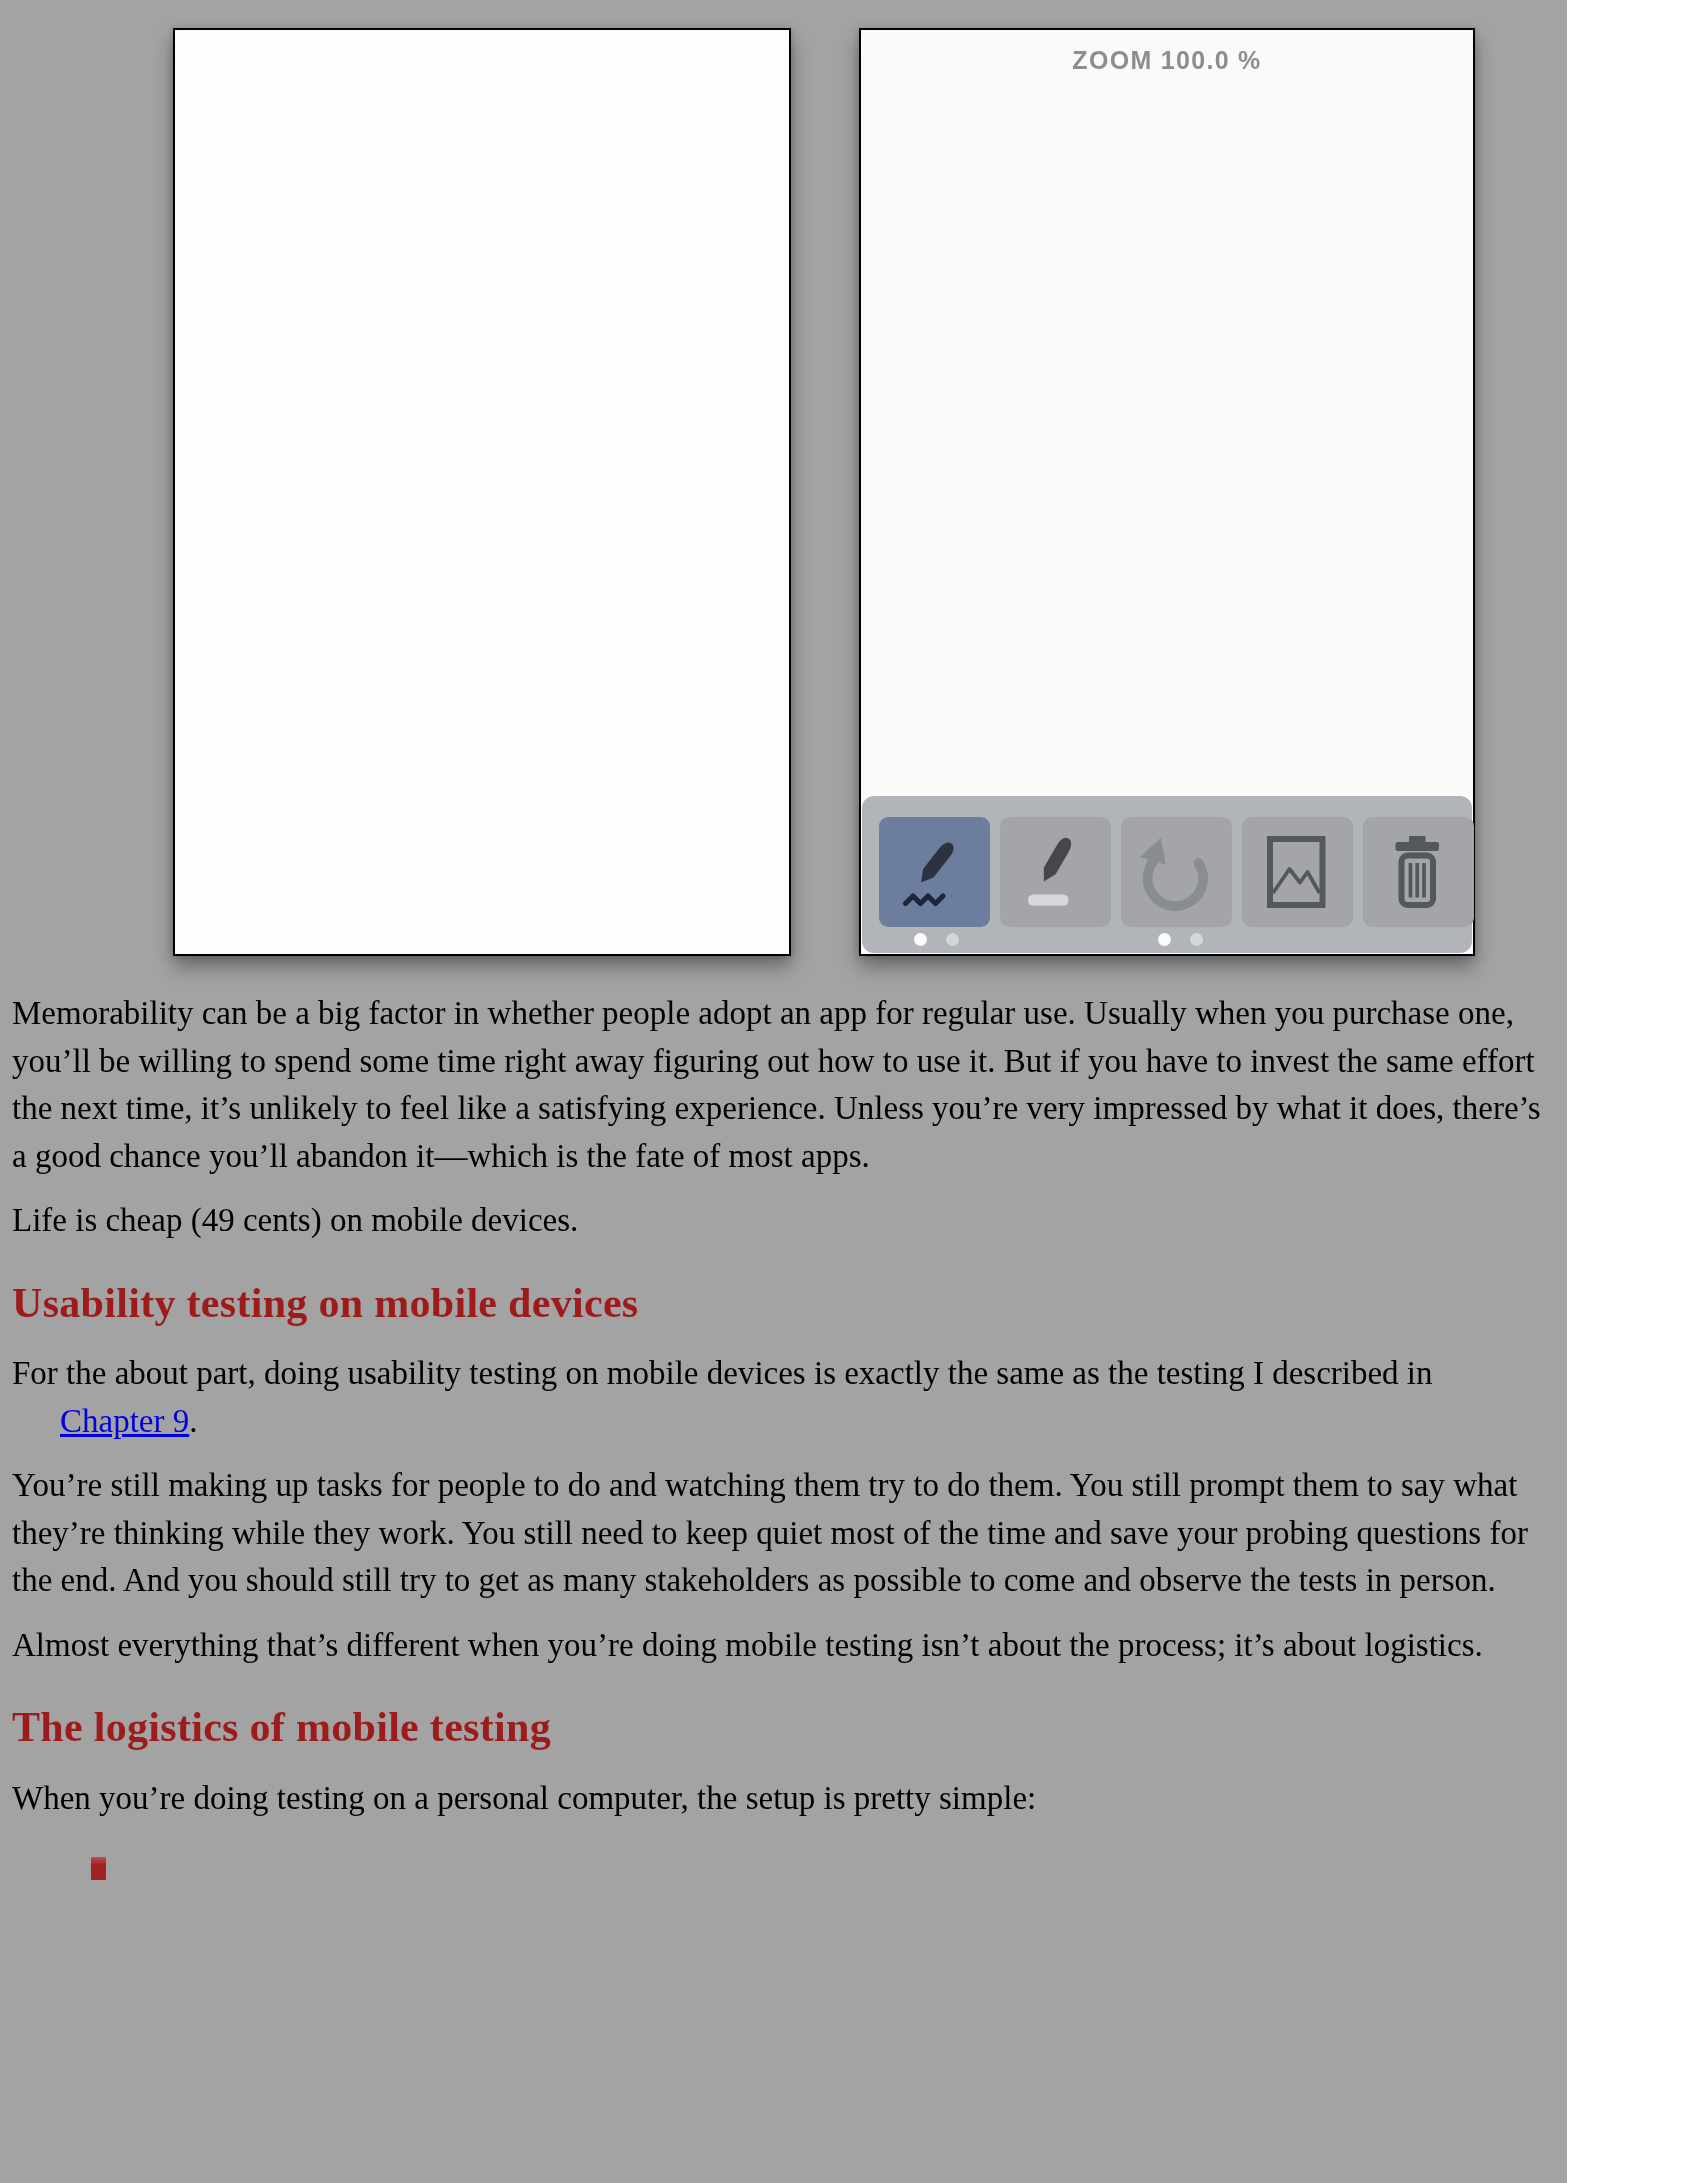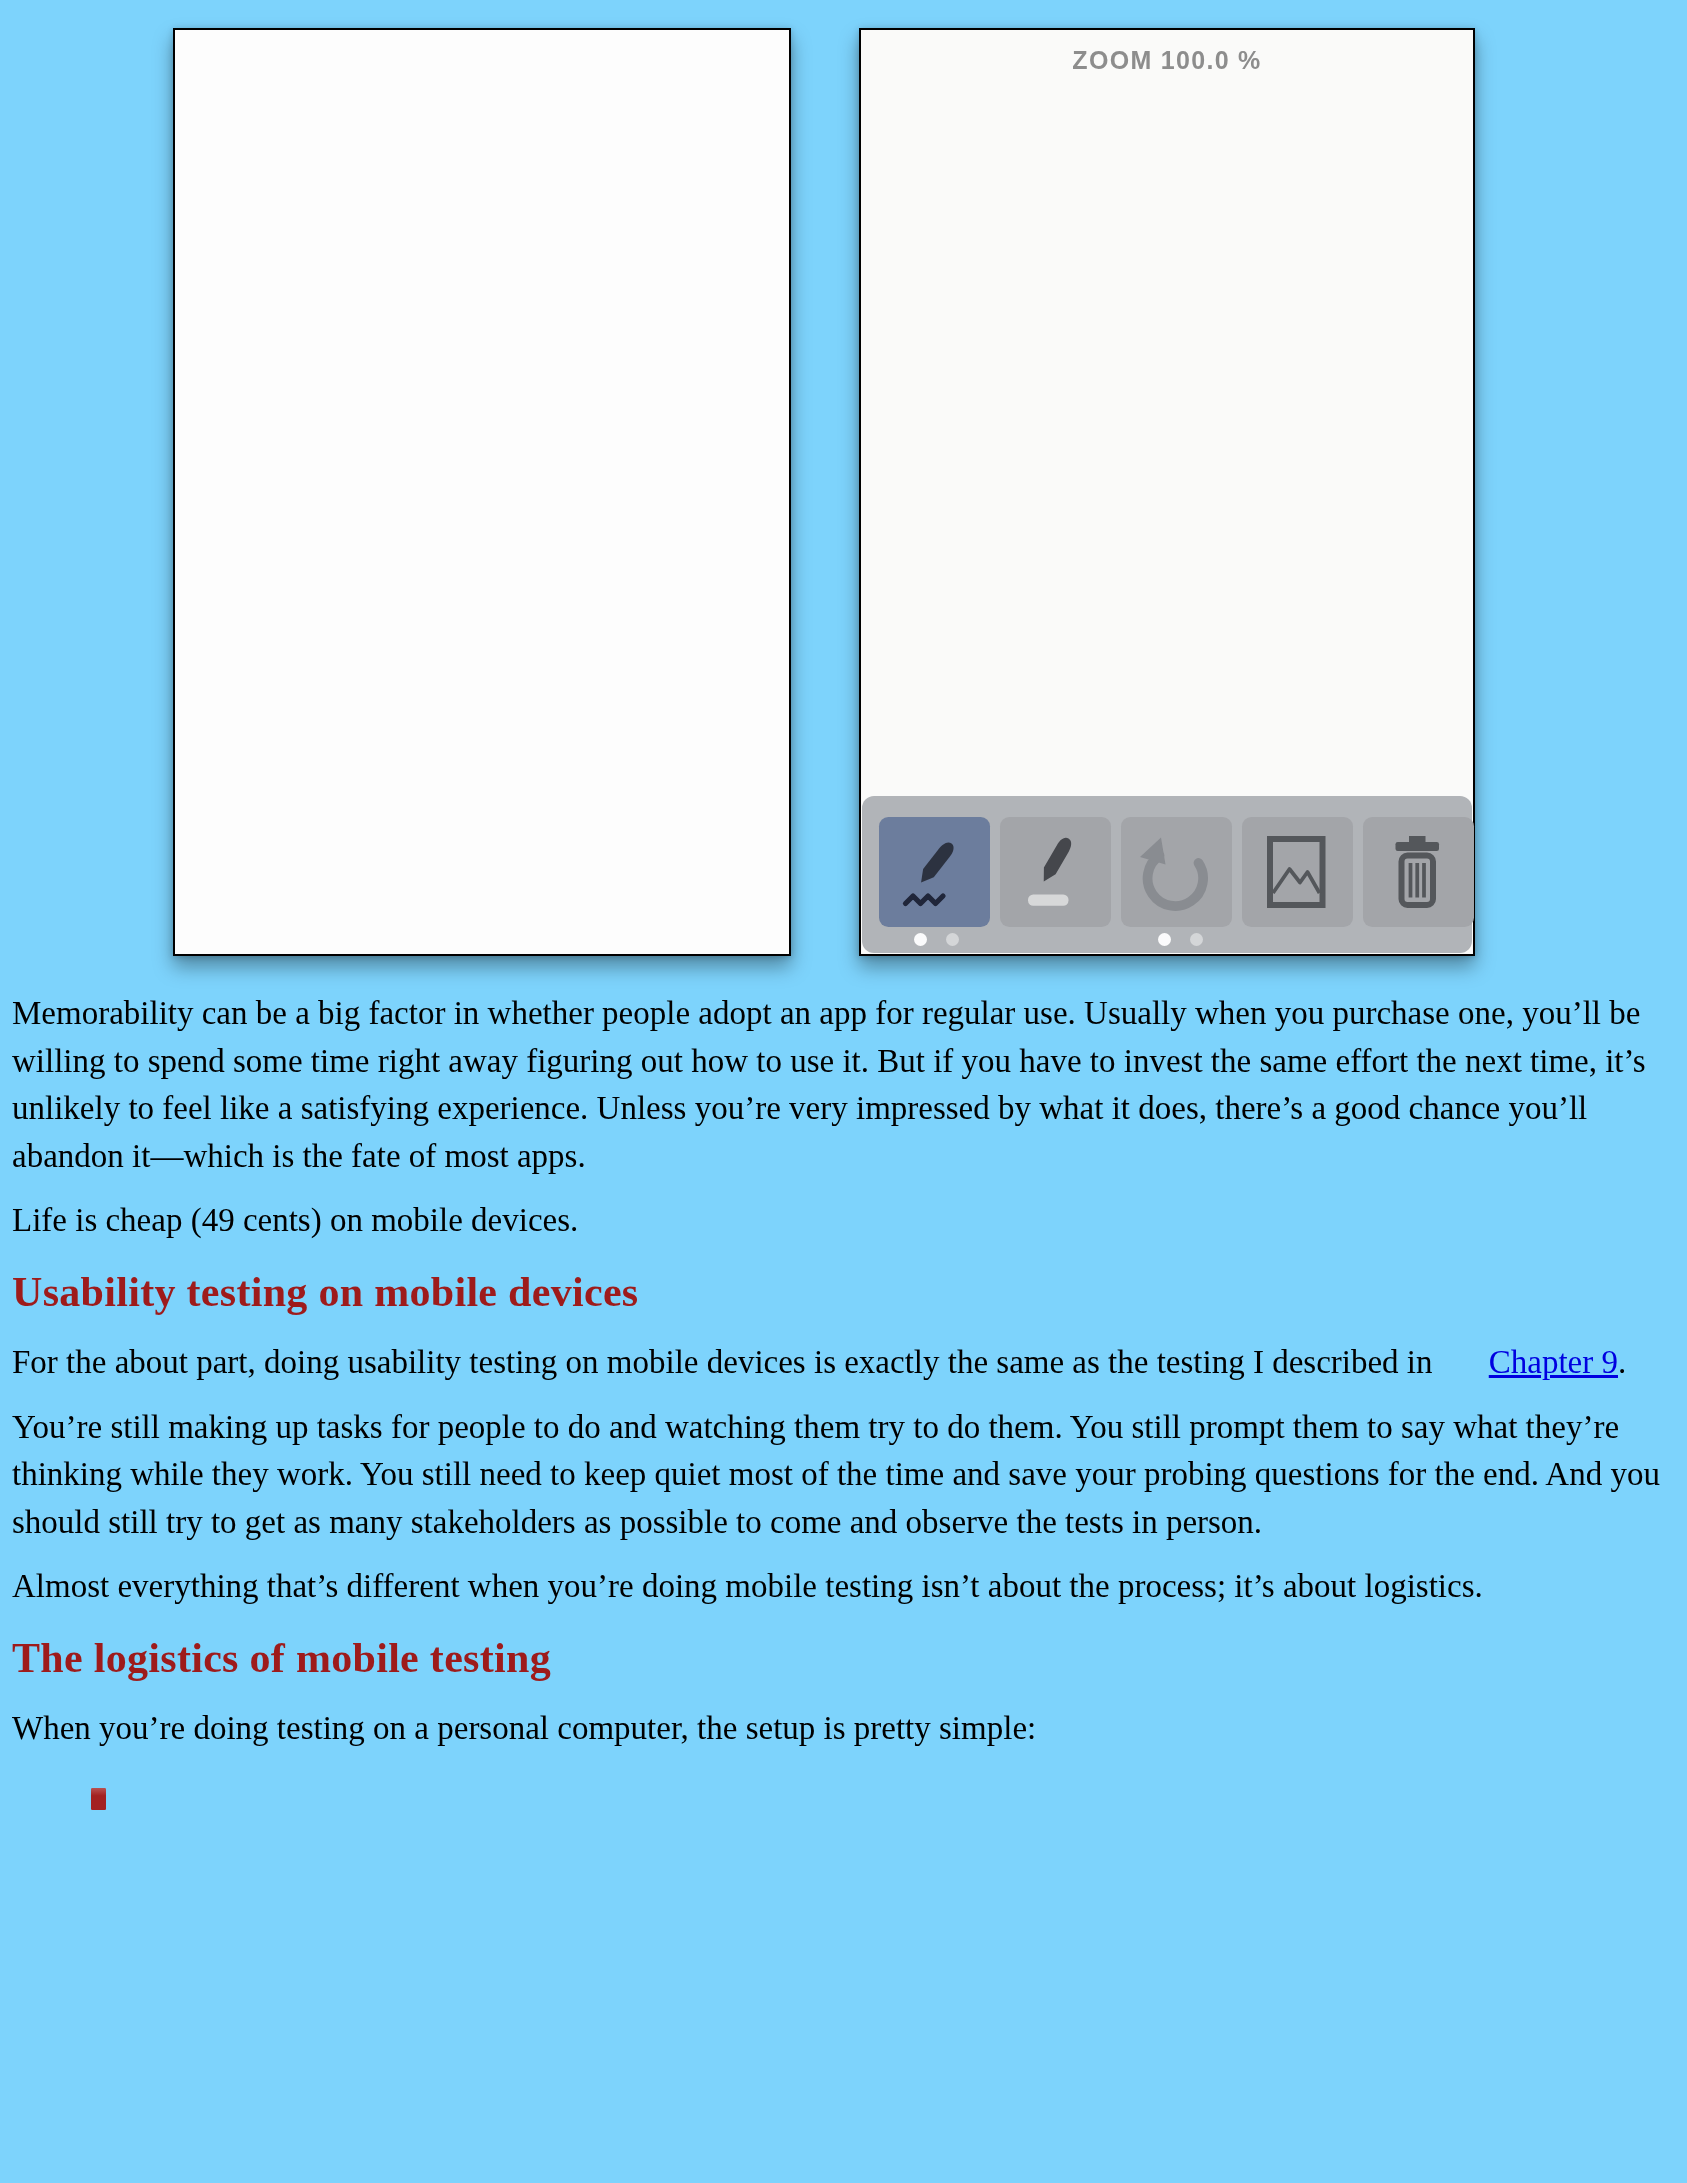--- a/index.html
+++ b/index.html
@@ -1,21 +1,21 @@
 <!DOCTYPE html>
 <html style="--heading-red: #9e1b1b; --link-blue: #0000e0; --bullet-red: #a32121; --sel-btn: #6c7d9d; --toolbar-bg: #b1b4b8;font-size:10.6px"><head>
 <meta charset="utf-8">
 <style>
   html,body{margin:0;padding:0;}
   body{
     width:1687px;height:2183px;background:#ffffff;
     font-family:"Liberation Serif","DejaVu Serif",serif;
     color:#000;
   }
-  .page{position:relative;width:1687px;height:2183px;background:#7dd3fc;overflow:hidden;}
+  .page{position:relative;width:1567px;height:2183px;background:#a3a3a3;overflow:hidden;}
 
   
   .panels-row{position:relative;height:990px;}
   .panel{
     position:absolute;top:28px;
     border:2px solid #000;background:#fcfcfb;
     box-shadow:0 10.6px 18.5px rgba(0,0,0,0.35), 0 1.3px 6.6px rgba(0,0,0,0.18);
   }
   .panel.left{left:173px;width:614px;height:924px;background:#fdfdfd;}
   .panel.right{left:859px;width:612px;height:924px;background:#fafaf9;}
@@ -42,21 +42,21 @@
   .dot.d2{left:84px;background:rgba(255,255,255,0.45);}
   .dot.d3{left:296px;background:rgba(255,255,255,0.95);}
   .dot.d4{left:328px;background:rgba(255,255,255,0.45);}
 
   
   .content{padding:0 17px 0 12px;font-size:33px;line-height:1.44;}
   .content p{margin:0 0 17px 0;}
   h2.red{
     font-size:42px;font-weight:bold;letter-spacing:0.3px;
     color:var(--heading-red,#9e1b1b);
-    margin:17px 0 17px 0;
+    margin:28px 0 17px 0;
   }
   .link{color:var(--link-blue,#0000e0);text-decoration:underline;cursor:pointer;margin-left:48px;}
   ul.setup{list-style:none;margin:4px 0 0 0;padding:0 0 0 79px;}
   ul.setup li{margin:0 0 3.3px 0;}
   .bullet-square{
     display:inline-block;width:15px;height:22.5px;border-radius:1.3px;
     background:linear-gradient(180deg,#b85252 0%,var(--bullet-red,#a32121) 35%);
     margin-right:12px;vertical-align:-6.6px;
   }
 </style>

